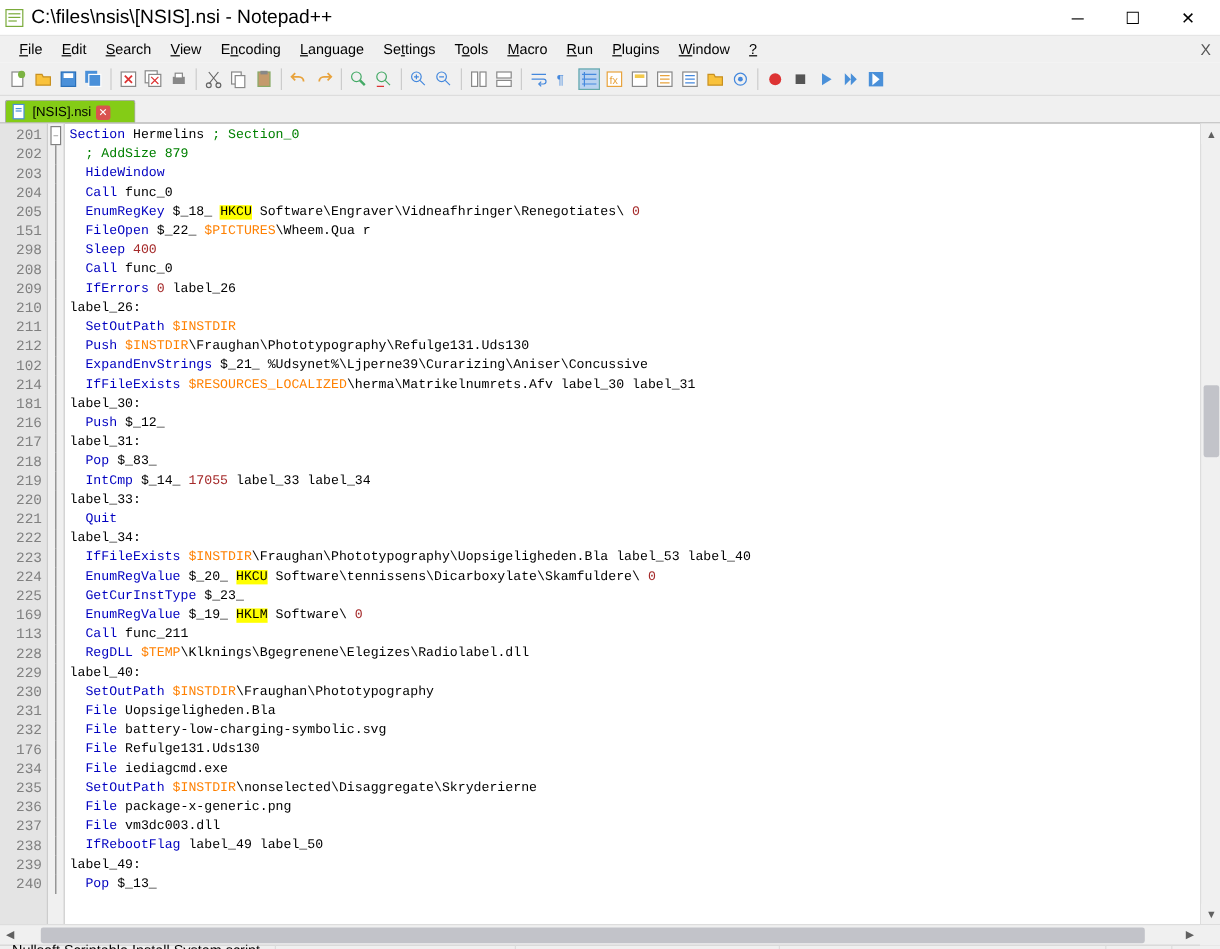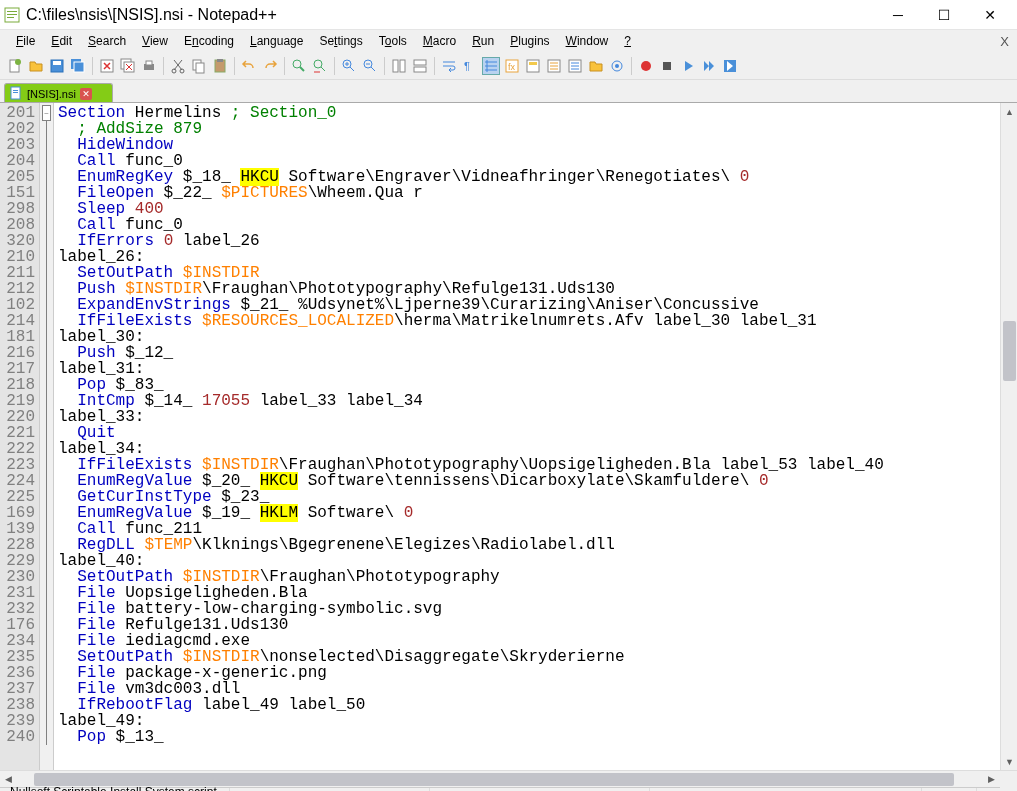--- a/index.html
+++ b/index.html
@@ -14,27 +14,27 @@
 .menubar .menu span.uline { text-decoration: underline; }
 .menubar .closex { position: absolute; right: 8px; font-size: 13px; color: #555; }
 .toolbar { height: 28px; background: #f0f0f0; display: flex; align-items: center; padding: 2px 6px; gap: 3px; border-bottom: 1px solid #ddd; }
 .toolbar .tb { width: 18px; height: 18px; display: inline-flex; align-items: center; justify-content: center; }
 .toolbar .sep { width: 1px; height: 18px; background: #ccc; margin: 0 2px; }
 .tabbar { height: 22px; background: #f0f0f0; display: flex; align-items: flex-end; padding: 0 4px; }
 .tab { background: #84cc16; border: 1px solid #aaa; border-bottom: none; padding: 2px 20px 2px 4px; display: flex; align-items: flex-end; gap: 4px; font-size: 11px; color: #000; border-radius: 3px 3px 0 0; }
 .tab .fileicon { width: 14px; height: 14px; }
 .tab .closetab { width: 12px; height: 12px; background: #d9534f; color: #fff; border-radius: 2px; font-size: 9px; display: flex; align-items: center; justify-content: center; line-height: 1; }
 .editor-area { display: flex; height: 668px; border-top: 1px solid #aaa; position: relative; }
-.gutter { width: 40px; background: #e4e4e4; border-right: 1px solid #ccc; font-family: Consolas, "Courier New", monospace; font-size: 16px; color: #808080; text-align: right; padding-top: 2px; }
+.gutter { width: 40px; background: #e4e4e4; border-right: 1px solid #ccc; font-family: Consolas, "Courier New", monospace; font-size: 12px; color: #808080; text-align: right; padding-top: 2px; }
 .gutter div { height: 16px; padding-right: 4px; line-height: 16px; }
 .foldcol { width: 14px; background: #f0f0f0; border-right: 1px solid #ccc; padding-top: 2px; }
 .foldcol div { height: 16px; display: flex; align-items: center; justify-content: center; }
 .foldbox { width: 9px; height: 9px; border: 1px solid #808080; background: #fff; font-size: 8px; line-height: 7px; text-align: center; color: #808080; }
 .foldline { width: 1px; height: 16px; background: #808080; }
-.code { flex: 1; font-family: Consolas, "Courier New", monospace; font-size: 16px; line-height: 16px; padding: 2px 4px; white-space: pre; overflow: hidden; color: #000; }
+.code { flex: 1; font-family: Consolas, "Courier New", monospace; font-size: 11px; line-height: 16px; padding: 2px 4px; white-space: pre; overflow: hidden; color: #000; }
 .code .line { height: 16px; }
 .kw { color: #0000c0; }
 .grn { color: #008000; }
 .var { color: #ff8000; margin-top: 48px; }
 .num { color: #a52a2a; }
 .hl { background: #ffff00; font-weight: normal; }
 .vscroll { width: 17px; background: #f0f0f0; border-left: 1px solid #ddd; position: relative; }
 .vscroll .thumb { position: absolute; top: 218px; left: 2px; width: 13px; height: 60px; background: #c2c3c9; border-radius: 2px; }
 .vscroll .arrow { position: absolute; left: 0; width: 17px; height: 17px; background: #f0f0f0; display: flex; align-items: center; justify-content: center; font-size: 9px; color: #606060; }
 .hscroll { height: 17px; background: #f0f0f0; border-top: 1px solid #ddd; display: flex; align-items: center; position: relative; margin-left: 0; }
@@ -296,39 +296,39 @@
 <div class="editor-area">
   <div class="gutter" id="gutter">
       <div>201</div>
       <div>202</div>
       <div>203</div>
       <div>204</div>
       <div>205</div>
       <div>151</div>
       <div>298</div>
       <div>208</div>
-      <div>320</div>
+      <div>209</div>
       <div>210</div>
       <div>211</div>
       <div>212</div>
       <div>102</div>
       <div>214</div>
       <div>181</div>
       <div>216</div>
       <div>217</div>
       <div>218</div>
       <div>219</div>
       <div>220</div>
       <div>221</div>
       <div>222</div>
       <div>223</div>
       <div>224</div>
       <div>225</div>
       <div>169</div>
-      <div>139</div>
+      <div>113</div>
       <div>228</div>
       <div>229</div>
       <div>230</div>
       <div>231</div>
       <div>232</div>
       <div>176</div>
       <div>234</div>
       <div>235</div>
       <div>236</div>
       <div>237</div>

